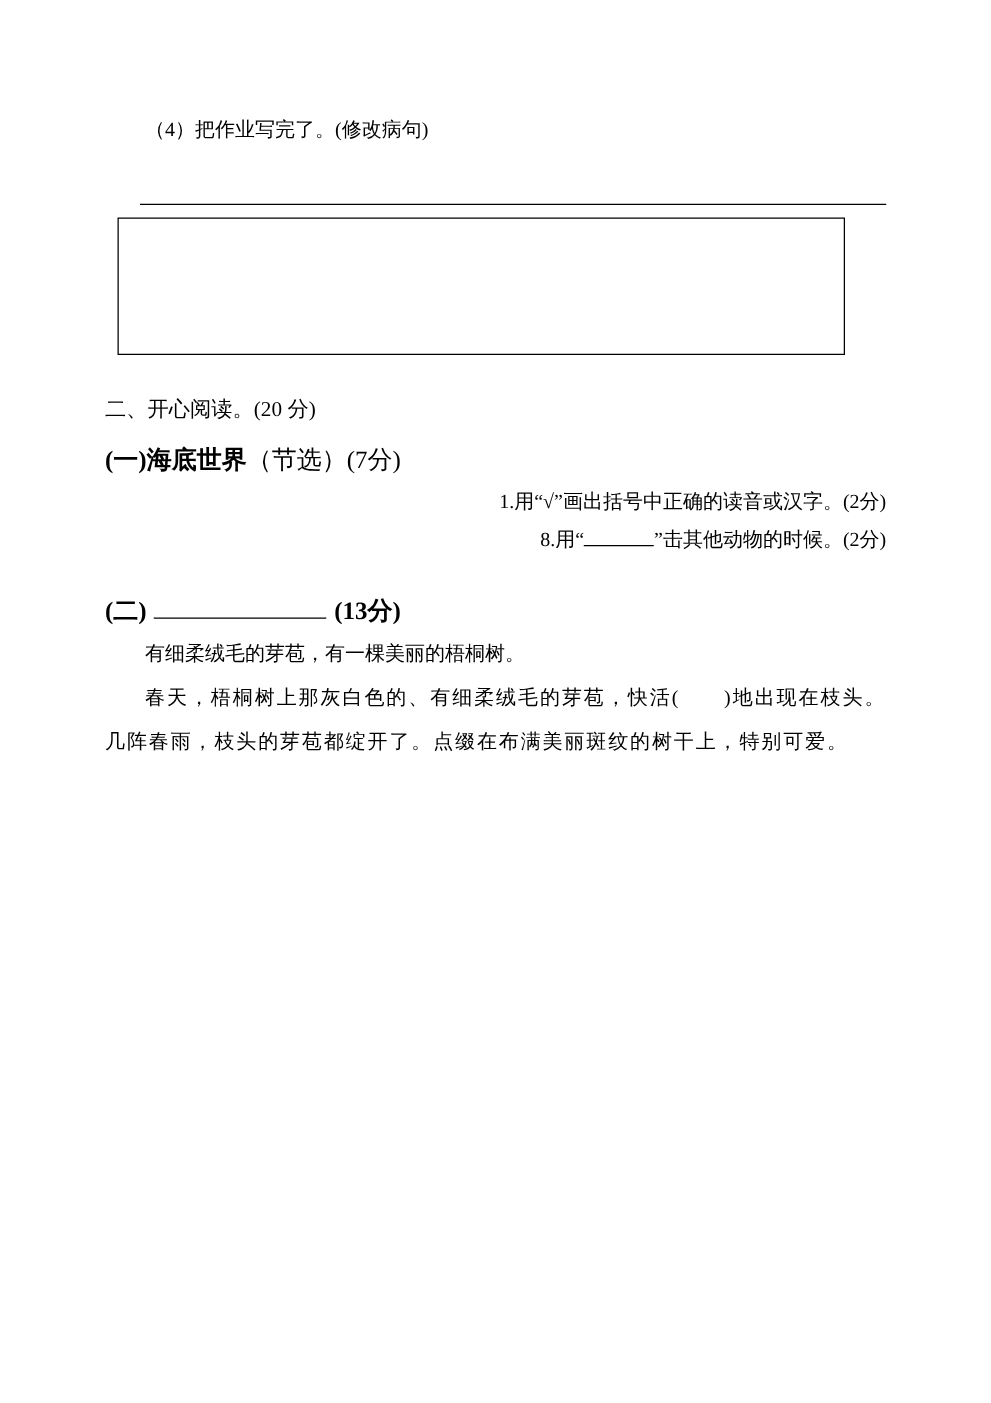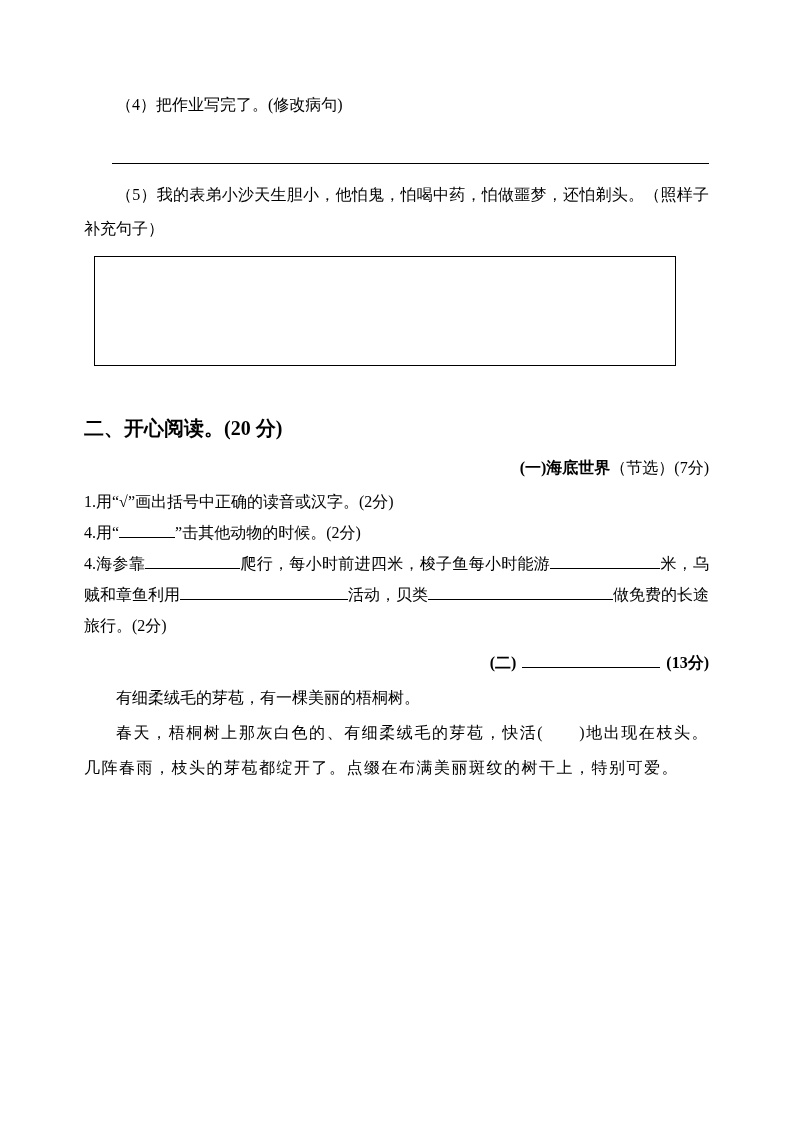--- a/index.html
+++ b/index.html
@@ -13,21 +13,21 @@
     color: #000000;
     font-family: "Liberation Serif", "DejaVu Serif", serif;
     font-size: 16px;
     padding: 88px 84px 0 84px;
     overflow: hidden;
   }
   .para { line-height: 34px; }
   .indent { text-indent: 2em; }
   .just { text-align: justify; }
   .passage { letter-spacing: 1.5px; line-height: 35px; }
-  .q { line-height: 31px; }
+  .q { line-height: 31px; text-align: right; }
   .blank {
     display: inline-block;
     border-bottom: 1px solid #000;
     height: 15px;
   }
   .w56  { width: 56px; }
   .w90  { width: 92px; }
   .w95  { width: 95px; }
   .w110 { width: 110px; }
   .w140 { width: 138px; }
@@ -40,64 +40,60 @@
     border-bottom: 1px solid #000;
   }
   .q5-wrap { margin-top: 14px; }
   .answer-box {
     margin: 10px 24px 0 10px;
     width: 582px;
     height: 110px;
     border: 1.5px solid #000;
   }
   .section-heading {
-    margin-top: 44px;
-    font-weight: bold;
-    font-size: 20px;
+    margin-top: 26px;
+    font-weight: normal;
+    font-size: 17px;
     line-height: 36px;
   }
   .center-title {
-    text-align: right;
-    font-size: 16px;
+    text-align: left;
+    font-size: 20px;
     line-height: 36px;
     margin-top: 4px;
   }
   .center-title .bold { font-weight: bold; }
-  .reading2-title { margin-top: 4px; }
+  .reading2-title { margin-top: 23px; }
   .reading2-title .blank { margin: 0 6px; }
 </style>
 </head>
 <body>
 
 <div class="page">
 
   <div class="para indent">（4）把作业写完了。(修改病句)</div>
   <div class="answer-underline"></div>
 
-  <div class="para indent just q5-wrap">（5）我的表弟小沙天生胆小，他怕鬼，怕喝中药，怕做噩梦，还怕剃头。（照样子补充句子）</div>
 
   <div class="answer-box"></div>
 
   <div class="section-heading">二、开心阅读。(20 分)</div>
 
   <div class="center-title">
     <span class="bold">(一)海底世界</span><span>（节选）</span><span>(7分)</span>
   </div>
 
 
   <div class="para q">1.用“√”画出括号中正确的读音或汉字。(2分)</div>
 
   <div class="para q">
-    <span>4.用“</span><span class="blank w56"></span><span>”击其他动物的时候。(2分)</span>
+    <span>8.用“</span><span class="blank w56"></span><span>”击其他动物的时候。(2分)</span>
   </div>
 
 
-  <div class="para q just">
-    <span>4.海参靠</span><span class="blank w95"></span><span>爬行，每小时前进四米，梭子鱼每小时能游</span><span class="blank w110"></span><span>米，乌贼和章鱼利用</span><span class="blank w170"></span><span>活动，贝类</span><span class="blank w185"></span><span>做免费的长途旅行。(2分)</span>
-  </div>
 
   <div class="center-title reading2-title">
     <span class="bold">(二)</span><span class="blank w140"></span><span class="bold">(13分)</span>
   </div>
 
   <div class="para indent">有细柔绒毛的芽苞，有一棵美丽的梧桐树。</div>
   <div class="para indent just passage">春天，梧桐树上那灰白色的、有细柔绒毛的芽苞，快活(　　)地出现在枝头。几阵春雨，枝头的芽苞都绽开了。点缀在布满美丽斑纹的树干上，特别可爱。</div>
 
 </div>
 

